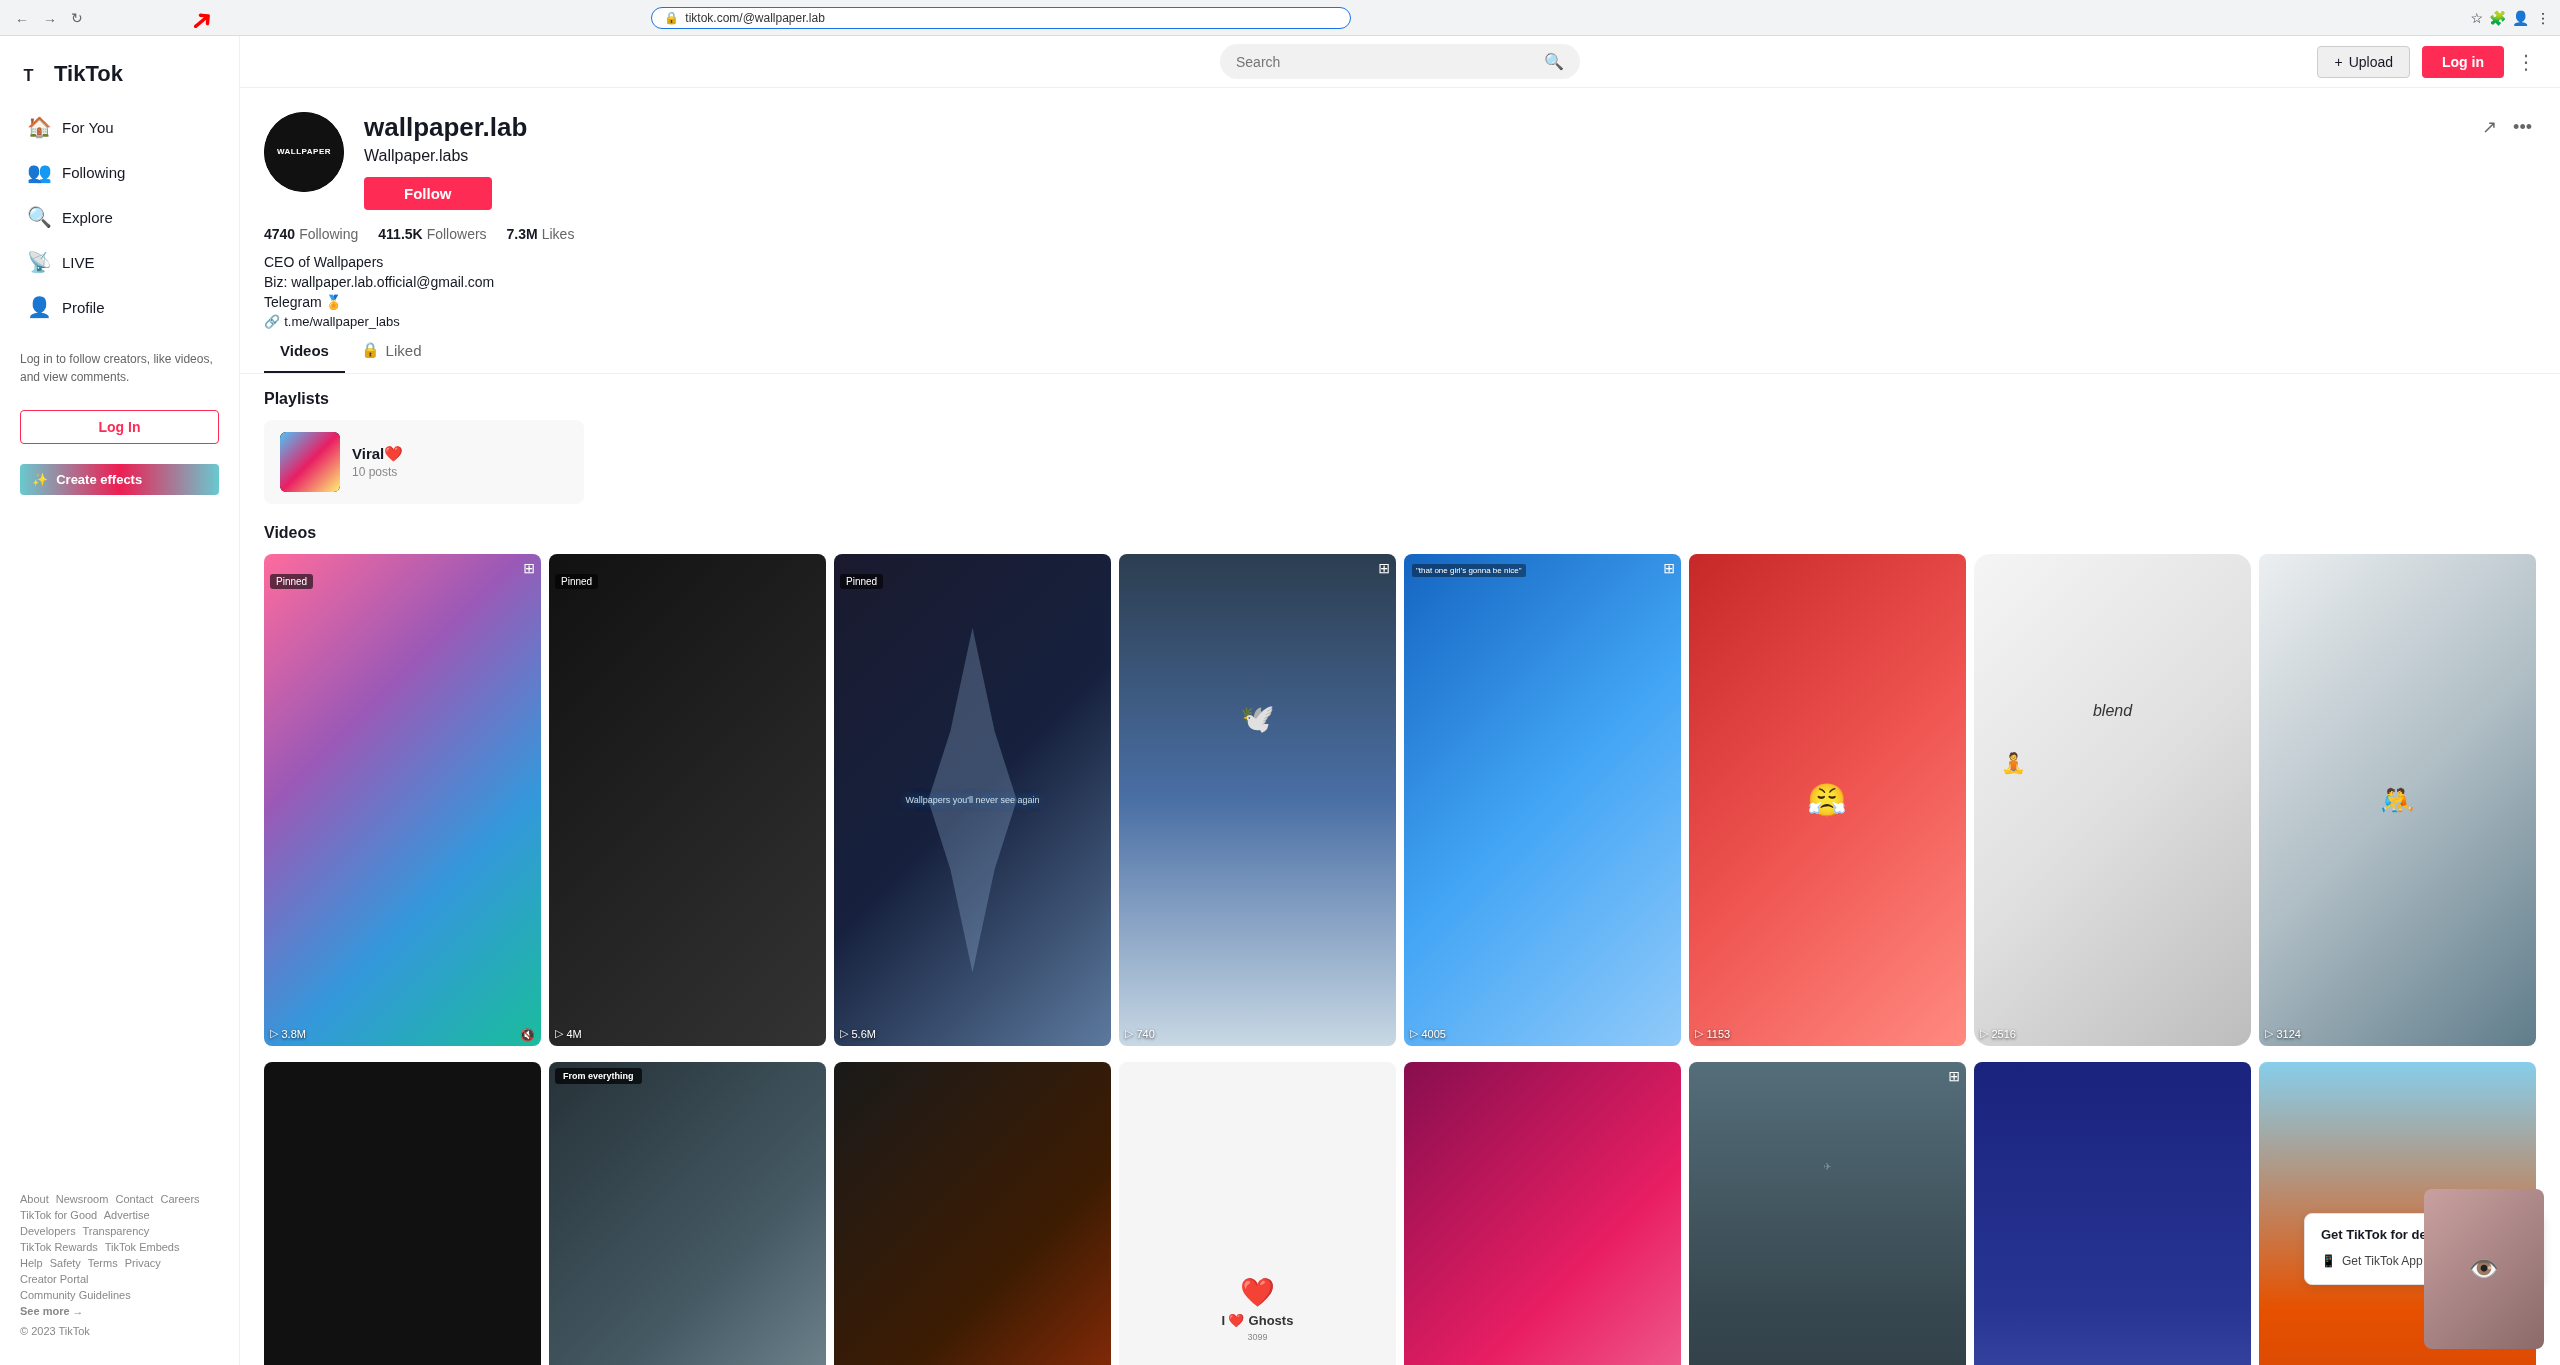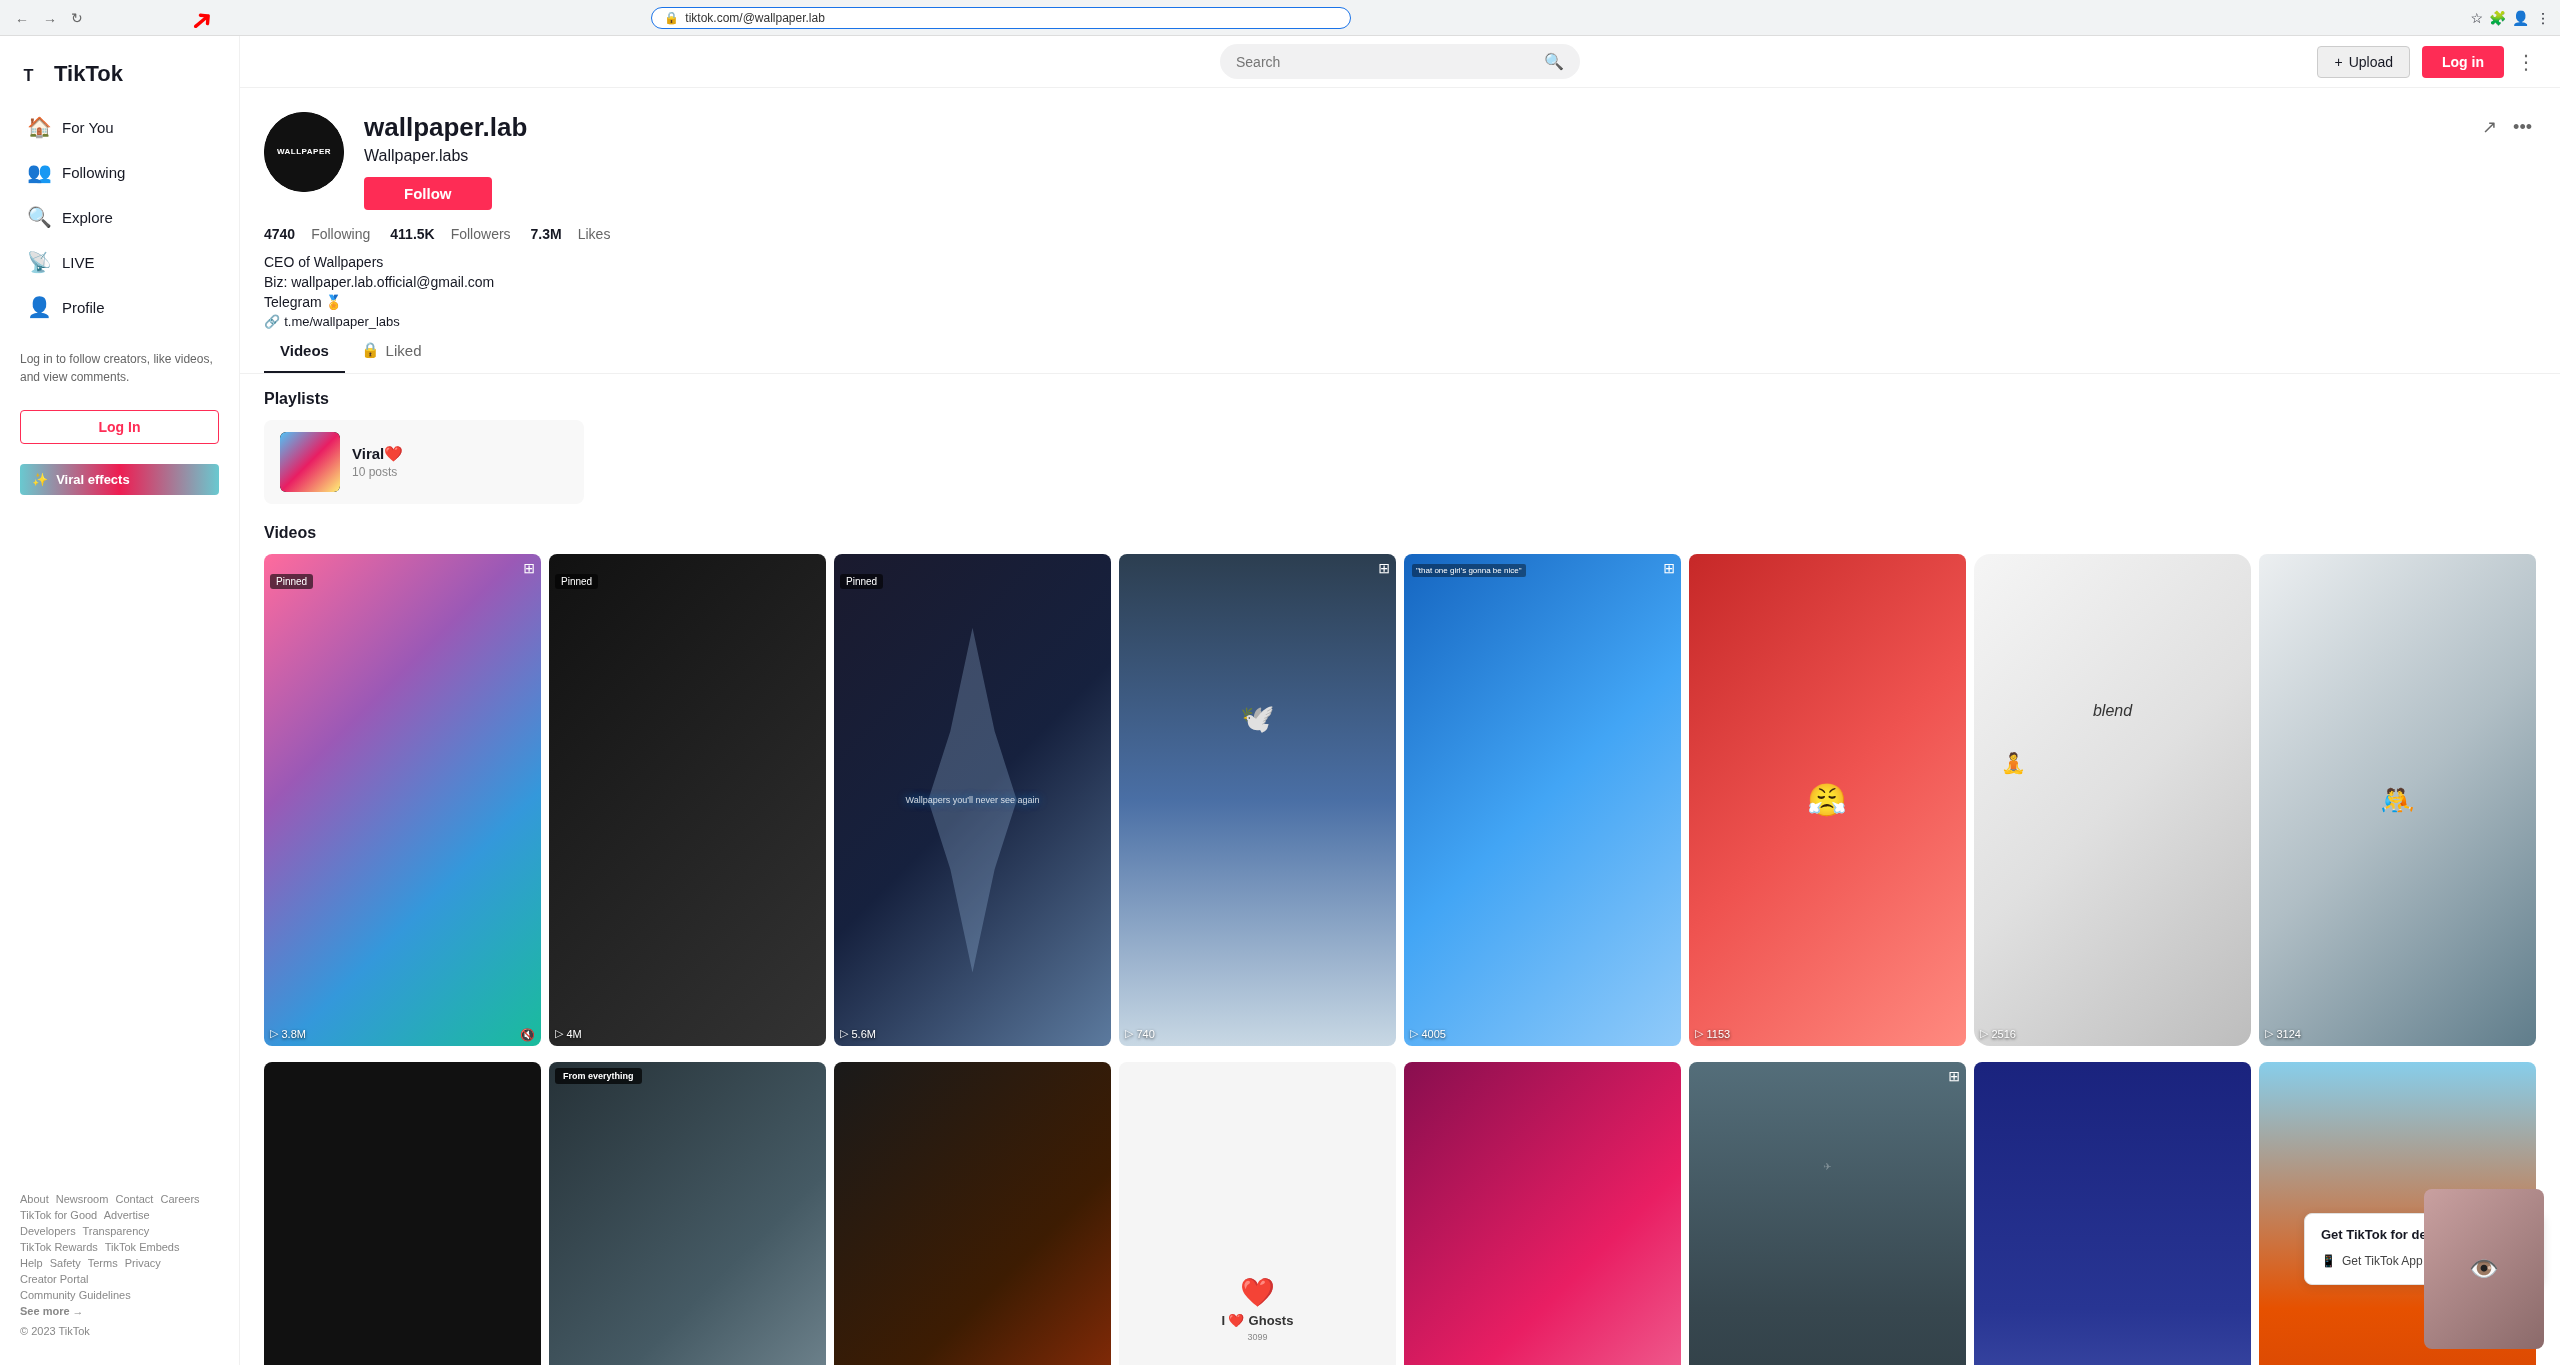--- a/index.html
+++ b/index.html
@@ -47,21 +47,21 @@
     .profile-header { display: flex; align-items: flex-start; gap: 20px; margin-bottom: 16px; }
     .profile-avatar { width: 80px; height: 80px; border-radius: 50%; background: #000; display: flex; align-items: center; justify-content: center; overflow: hidden; }
     .profile-avatar-inner { width: 80px; height: 80px; border-radius: 50%; background: #111; display: flex; align-items: center; justify-content: center; }
     .profile-info { flex: 1; }
     .profile-username { font-size: 26px; font-weight: 700; margin-bottom: 4px; }
     .profile-displayname { font-size: 16px; color: #161823; margin-bottom: 12px; }
     .follow-btn { background: #fe2c55; color: #fff; border: none; border-radius: 4px; padding: 8px 40px; font-size: 15px; font-weight: 600; cursor: pointer; }
     .profile-actions { display: flex; align-items: center; gap: 8px; margin-left: auto; }
     .profile-action-btn { background: none; border: none; cursor: pointer; font-size: 18px; color: #666; padding: 4px; }
     .profile-stats { display: flex; gap: 20px; margin-bottom: 12px; font-size: 14px; }
-    .stat-item { display: flex; gap: 16px; }
+    .stat-item { display: flex; gap: 4px; }
     .stat-count { font-weight: 700; }
     .stat-label { color: #666; }
     .profile-bio { font-size: 14px; color: #161823; margin-bottom: 4px; }
     .profile-link { font-size: 13px; color: #161823; display: flex; align-items: center; gap: 4px; }
     .profile-link a { color: #161823; text-decoration: none; }
 
     
     .profile-tabs { display: flex; border-bottom: 1px solid #f0f0f0; margin-bottom: 0; padding: 0 24px; }
     .tab-item { padding: 12px 16px; font-size: 15px; font-weight: 500; cursor: pointer; color: #666; border-bottom: 2px solid transparent; display: flex; align-items: center; gap: 6px; }
     .tab-item.active { color: #161823; border-bottom: 2px solid #161823; font-weight: 600; }
@@ -154,21 +154,21 @@
     </nav>
 
     <div class="sidebar-login-section">
       <p>Log in to follow creators, like videos, and view comments.</p>
     </div>
     <div class="sidebar-login-btn">
       <span>Log In</span>
     </div>
     <div class="create-effects-btn">
       <span>✨</span>
-      <span>Viral effects</span>
+      <span>Create effects</span>
     </div>
 
     <div class="sidebar-footer">
       <div class="footer-row">
         <a href="#">About</a>
         <a href="#">Newsroom</a>
         <a href="#">Contact</a>
         <a href="#">Careers</a>
       </div>
       <div class="footer-row">

